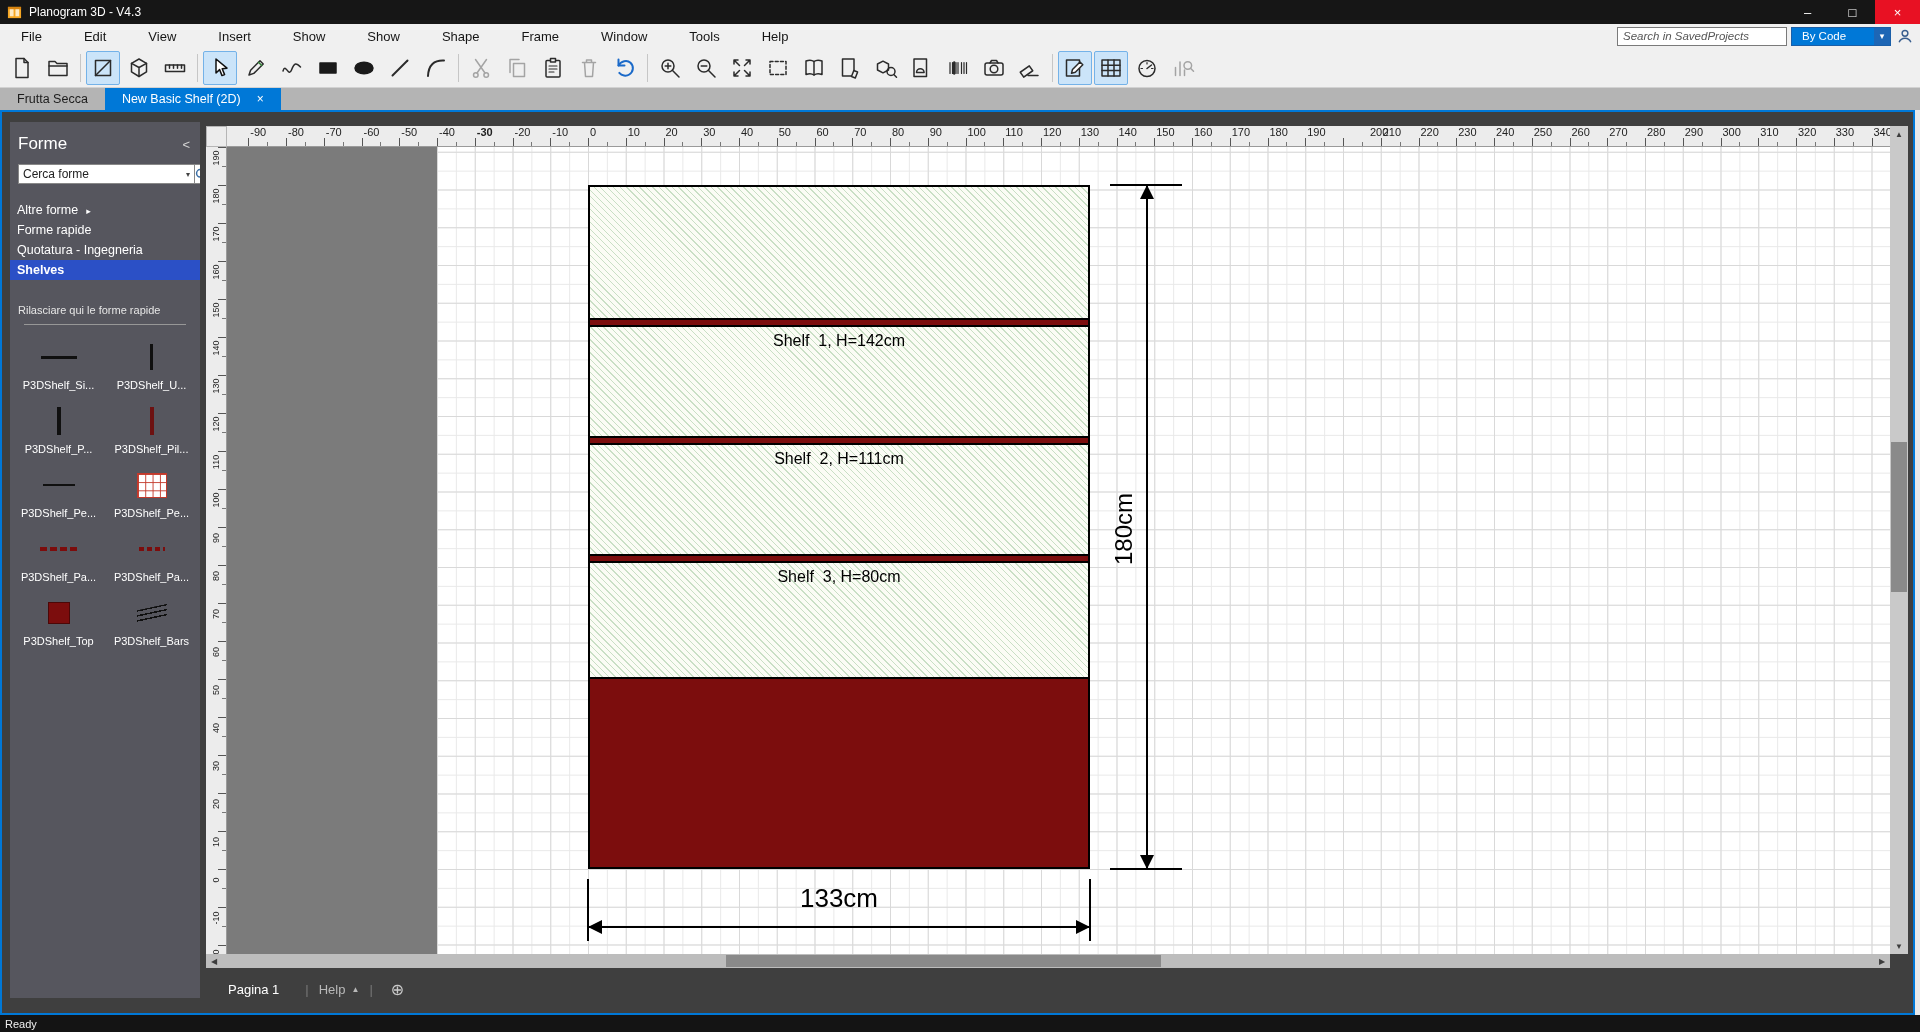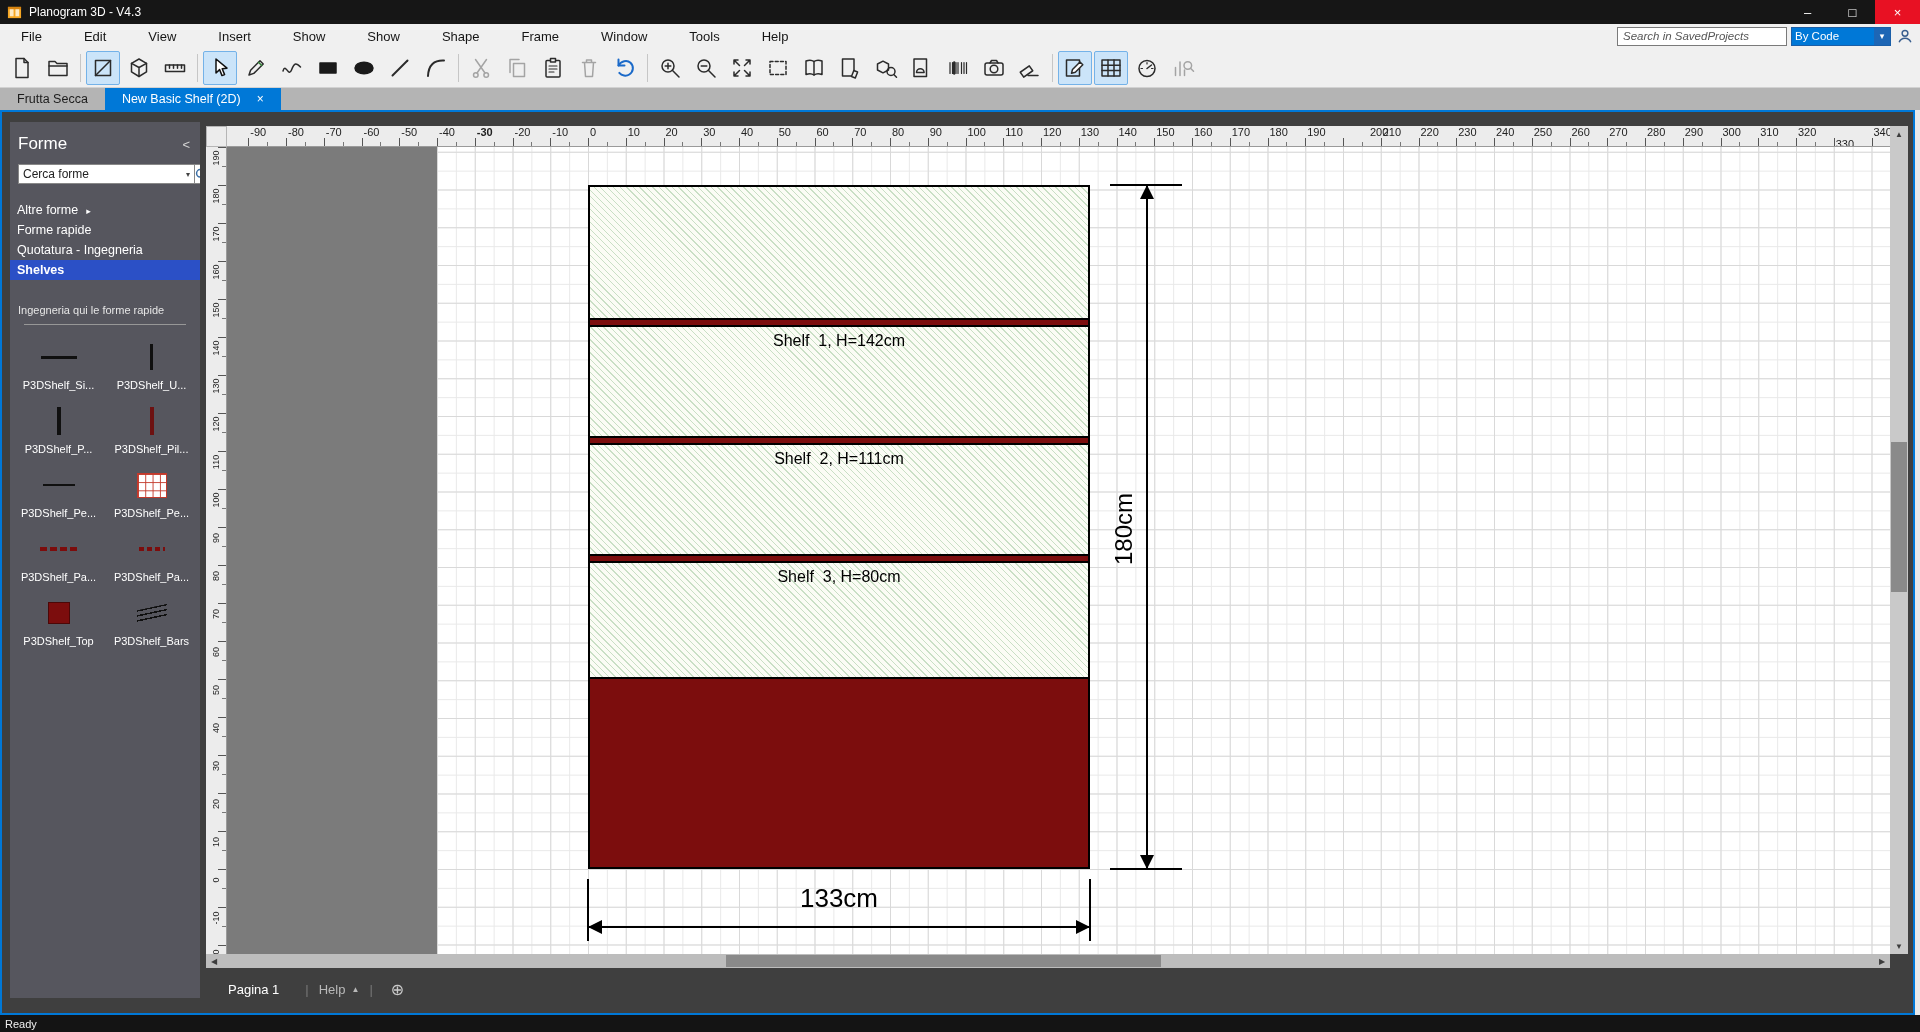--- a/index.html
+++ b/index.html
@@ -18,21 +18,21 @@
   .menubar{position:absolute;left:0;top:24px;width:1920px;height:24px;background:#f0f0f0;display:flex;
     align-items:center;font-size:13px;color:#151515;z-index:80}
   .mitems{display:flex;height:100%}
   .mitem{padding:0 21px;display:flex;align-items:center;height:100%}
   .mright{margin-left:auto;display:flex;align-items:center;gap:4px;padding-right:5px}
   .searchbox{width:170px;height:19px;border:1px solid #7a7a7a;background:#fff;font-size:11.5px;
     font-family:"Liberation Sans",sans-serif;padding:0 5px;color:#333}
   .searchbox::placeholder{font-style:italic;color:#555}
   .combo{height:19px;min-width:100px;background:#0078d7;color:#fff;display:flex;align-items:center;
     font-size:11.5px;border:1px solid #1b5fa8}
-  .combo .clab{flex:1;padding:0 3px}
+  .combo .clab{flex:1;padding:0 10px}
   .combo .carr{width:16px;height:100%;display:flex;align-items:center;justify-content:center;
     background:#1d66b5;font-size:9px}
   .usericon{width:20px;height:20px;display:flex;align-items:center;justify-content:center}
 
   
   .toolbar{position:absolute;left:0;top:48px;width:1920px;height:40px;background:#f0f0f0;
     border-bottom:1px solid #d2d2d2;display:flex;align-items:center;padding-left:4px;z-index:80}
   .tb{width:34px;height:34px;margin:0 1px;display:flex;align-items:center;justify-content:center;
     border:1px solid transparent;border-radius:2px;flex:0 0 auto}
   .tb svg{width:24px;height:24px;fill:none;stroke:#2b2b2b;stroke-width:1.5;stroke-linecap:round;stroke-linejoin:round}
@@ -431,21 +431,21 @@
             <path d="M8.8 8.8l3.6 3.6"></path>
           </svg>
       </div>
     </div>
     <div class="catlist">
         <div class="cat">Altre forme<span class="arr">▸</span></div>
         <div class="cat">Forme rapide</div>
         <div class="cat">Quotatura - Ingegneria</div>
         <div class="cat sel">Shelves</div>
       </div>
-    <div class="drophint">Ingegneria qui le forme rapide</div>
+    <div class="drophint">Rilasciare qui le forme rapide</div>
     <div class="divider"></div>
     <div class="shapegrid">
         <div class="shape">
           <div class="ic">
             <div class="g hline-bold"></div>
           </div>
           <div class="lbl">P3DShelf_Si...</div>
         </div>
         <div class="shape">
           <div class="ic">
@@ -626,21 +626,21 @@
       <div class="htick" style="left: 1493.5px;"></div>
       <div class="hlab" style="left: 1495.5px;">300</div>
       <div class="htick minor" style="left: 1512.38px;"></div>
       <div class="htick" style="left: 1531.25px;"></div>
       <div class="hlab" style="left: 1533.25px;">310</div>
       <div class="htick minor" style="left: 1550.12px;"></div>
       <div class="htick" style="left: 1569px;"></div>
       <div class="hlab" style="left: 1571px;">320</div>
       <div class="htick minor" style="left: 1587.88px;"></div>
       <div class="htick" style="left: 1606.75px;"></div>
-      <div class="hlab" style="left: 1608.75px; margin-top: 12px;">330</div>
+      <div class="hlab" style="left: 1608.75px;">330</div>
       <div class="htick minor" style="left: 1625.62px;"></div>
       <div class="htick" style="left: 1644.5px;"></div>
       <div class="hlab" style="left: 1646.5px;">340</div>
     </div>
   <div class="vruler">
       <div class="vtick" style="top: 0px;"></div>
       <div class="vlab" style="top: 6px;">190</div>
       <div class="vtick minor" style="top: 19px;"></div>
       <div class="vtick" style="top: 38px;"></div>
       <div class="vlab" style="top: 44px;">180</div>

